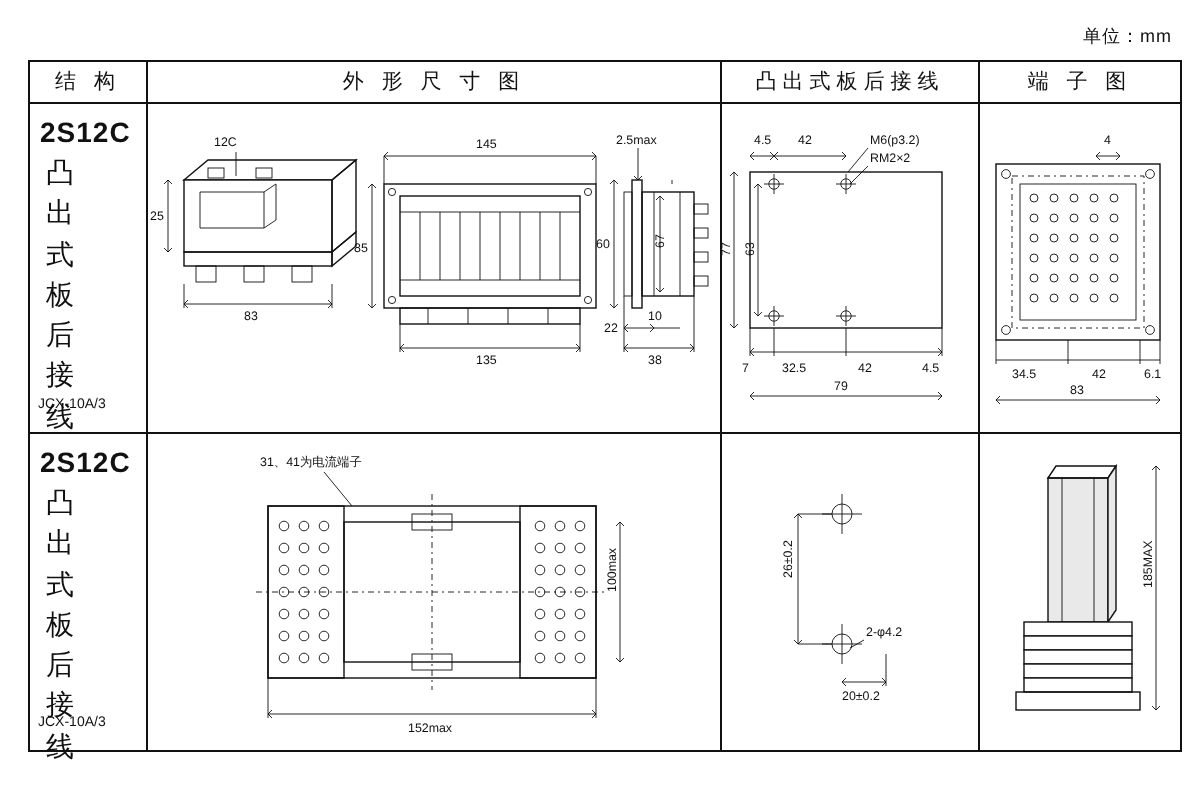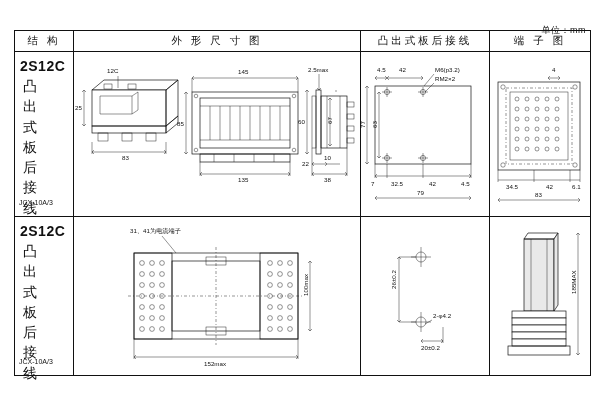--- a/index.html
+++ b/index.html
@@ -17,21 +17,20 @@
     background: #ffffff;
     overflow: hidden;
   }
   .unit-label {
     position: absolute;
     right: 14px;
     top: 12px;
     font-size: 9px;
     color: #111;
     letter-spacing: 0.5px;
-    margin-top: 12px;
   }
   table.main {
     position: absolute;
     left: 14px;
     top: 30px;
     width: 572px;
     border-collapse: collapse;
     table-layout: fixed;
   }
   table.main th, table.main td {

